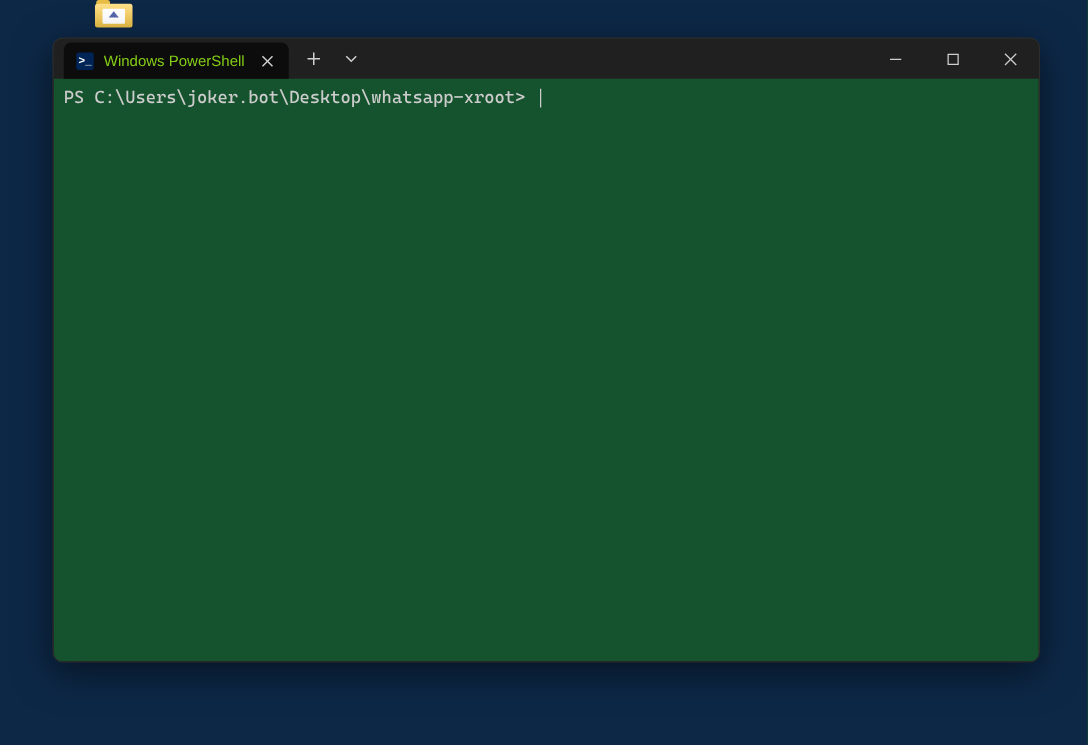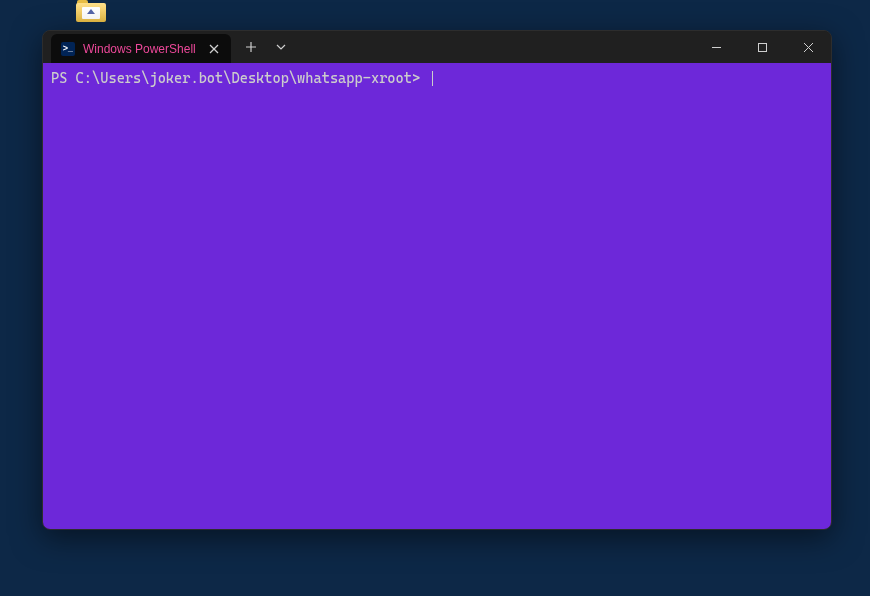--- a/index.html
+++ b/index.html
@@ -98,21 +98,21 @@
     align-items: center;
     justify-content: center;
   }
   .tab-icon-inner {
     color: #fff;
     font-size: 9px;
     font-weight: bold;
     line-height: 1;
   }
   .tab-title {
-    color: #ec4899;
+    color: #84cc16;
     font-size: 12px;
     flex: 1;
     white-space: nowrap;
   }
   .tab-close {
     color: #cfcfcf;
     font-size: 13px;
     width: 18px; height: 18px;
     display: flex;
     align-items: center;
@@ -148,21 +148,21 @@
     width: 46px;
     display: flex;
     align-items: center;
     justify-content: center;
     color: #cfcfcf;
     cursor: pointer;
   }
   .win-btn svg { display:block; }
 
   .terminal-body {
-    background: #6d28d9;
+    background: #14532d;
     height: calc(100% - 32px);
     padding: 6px 8px;
     font-family: Consolas, "Cascadia Mono", monospace;
     font-size: 14px;
     line-height: 1.35;
     color: #cccccc;
   }
   .prompt-line {
     display: flex;
     align-items: center;

